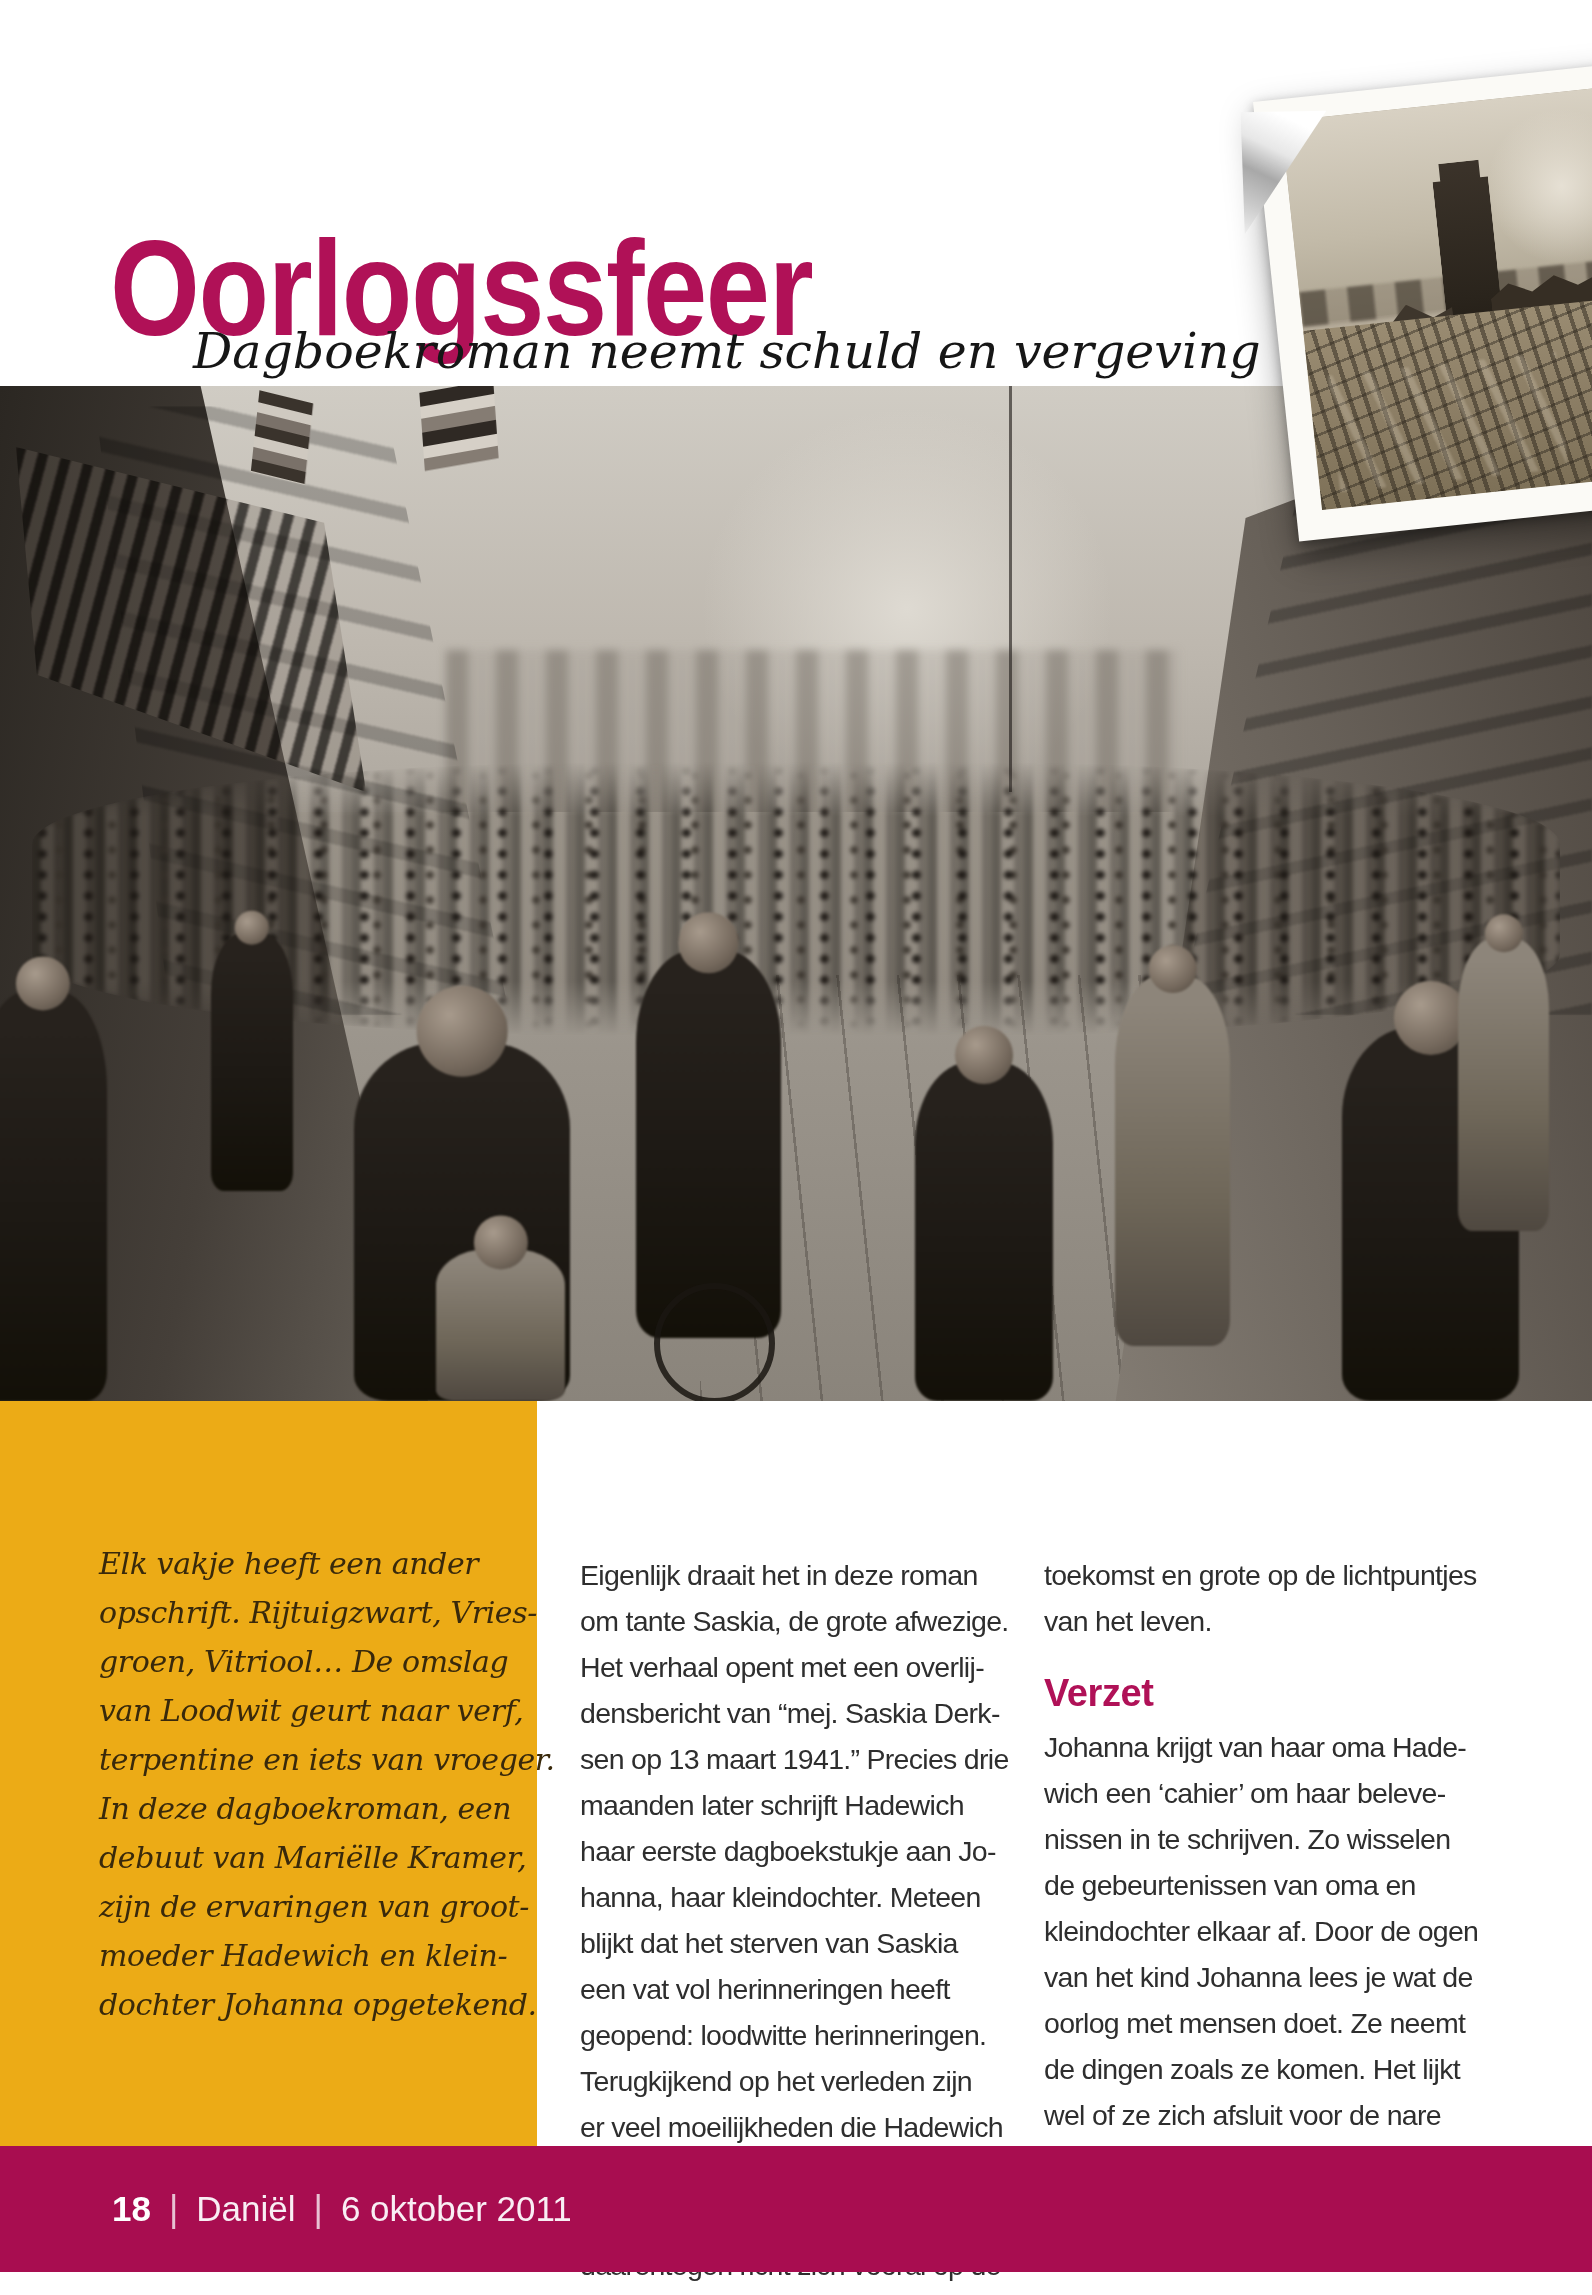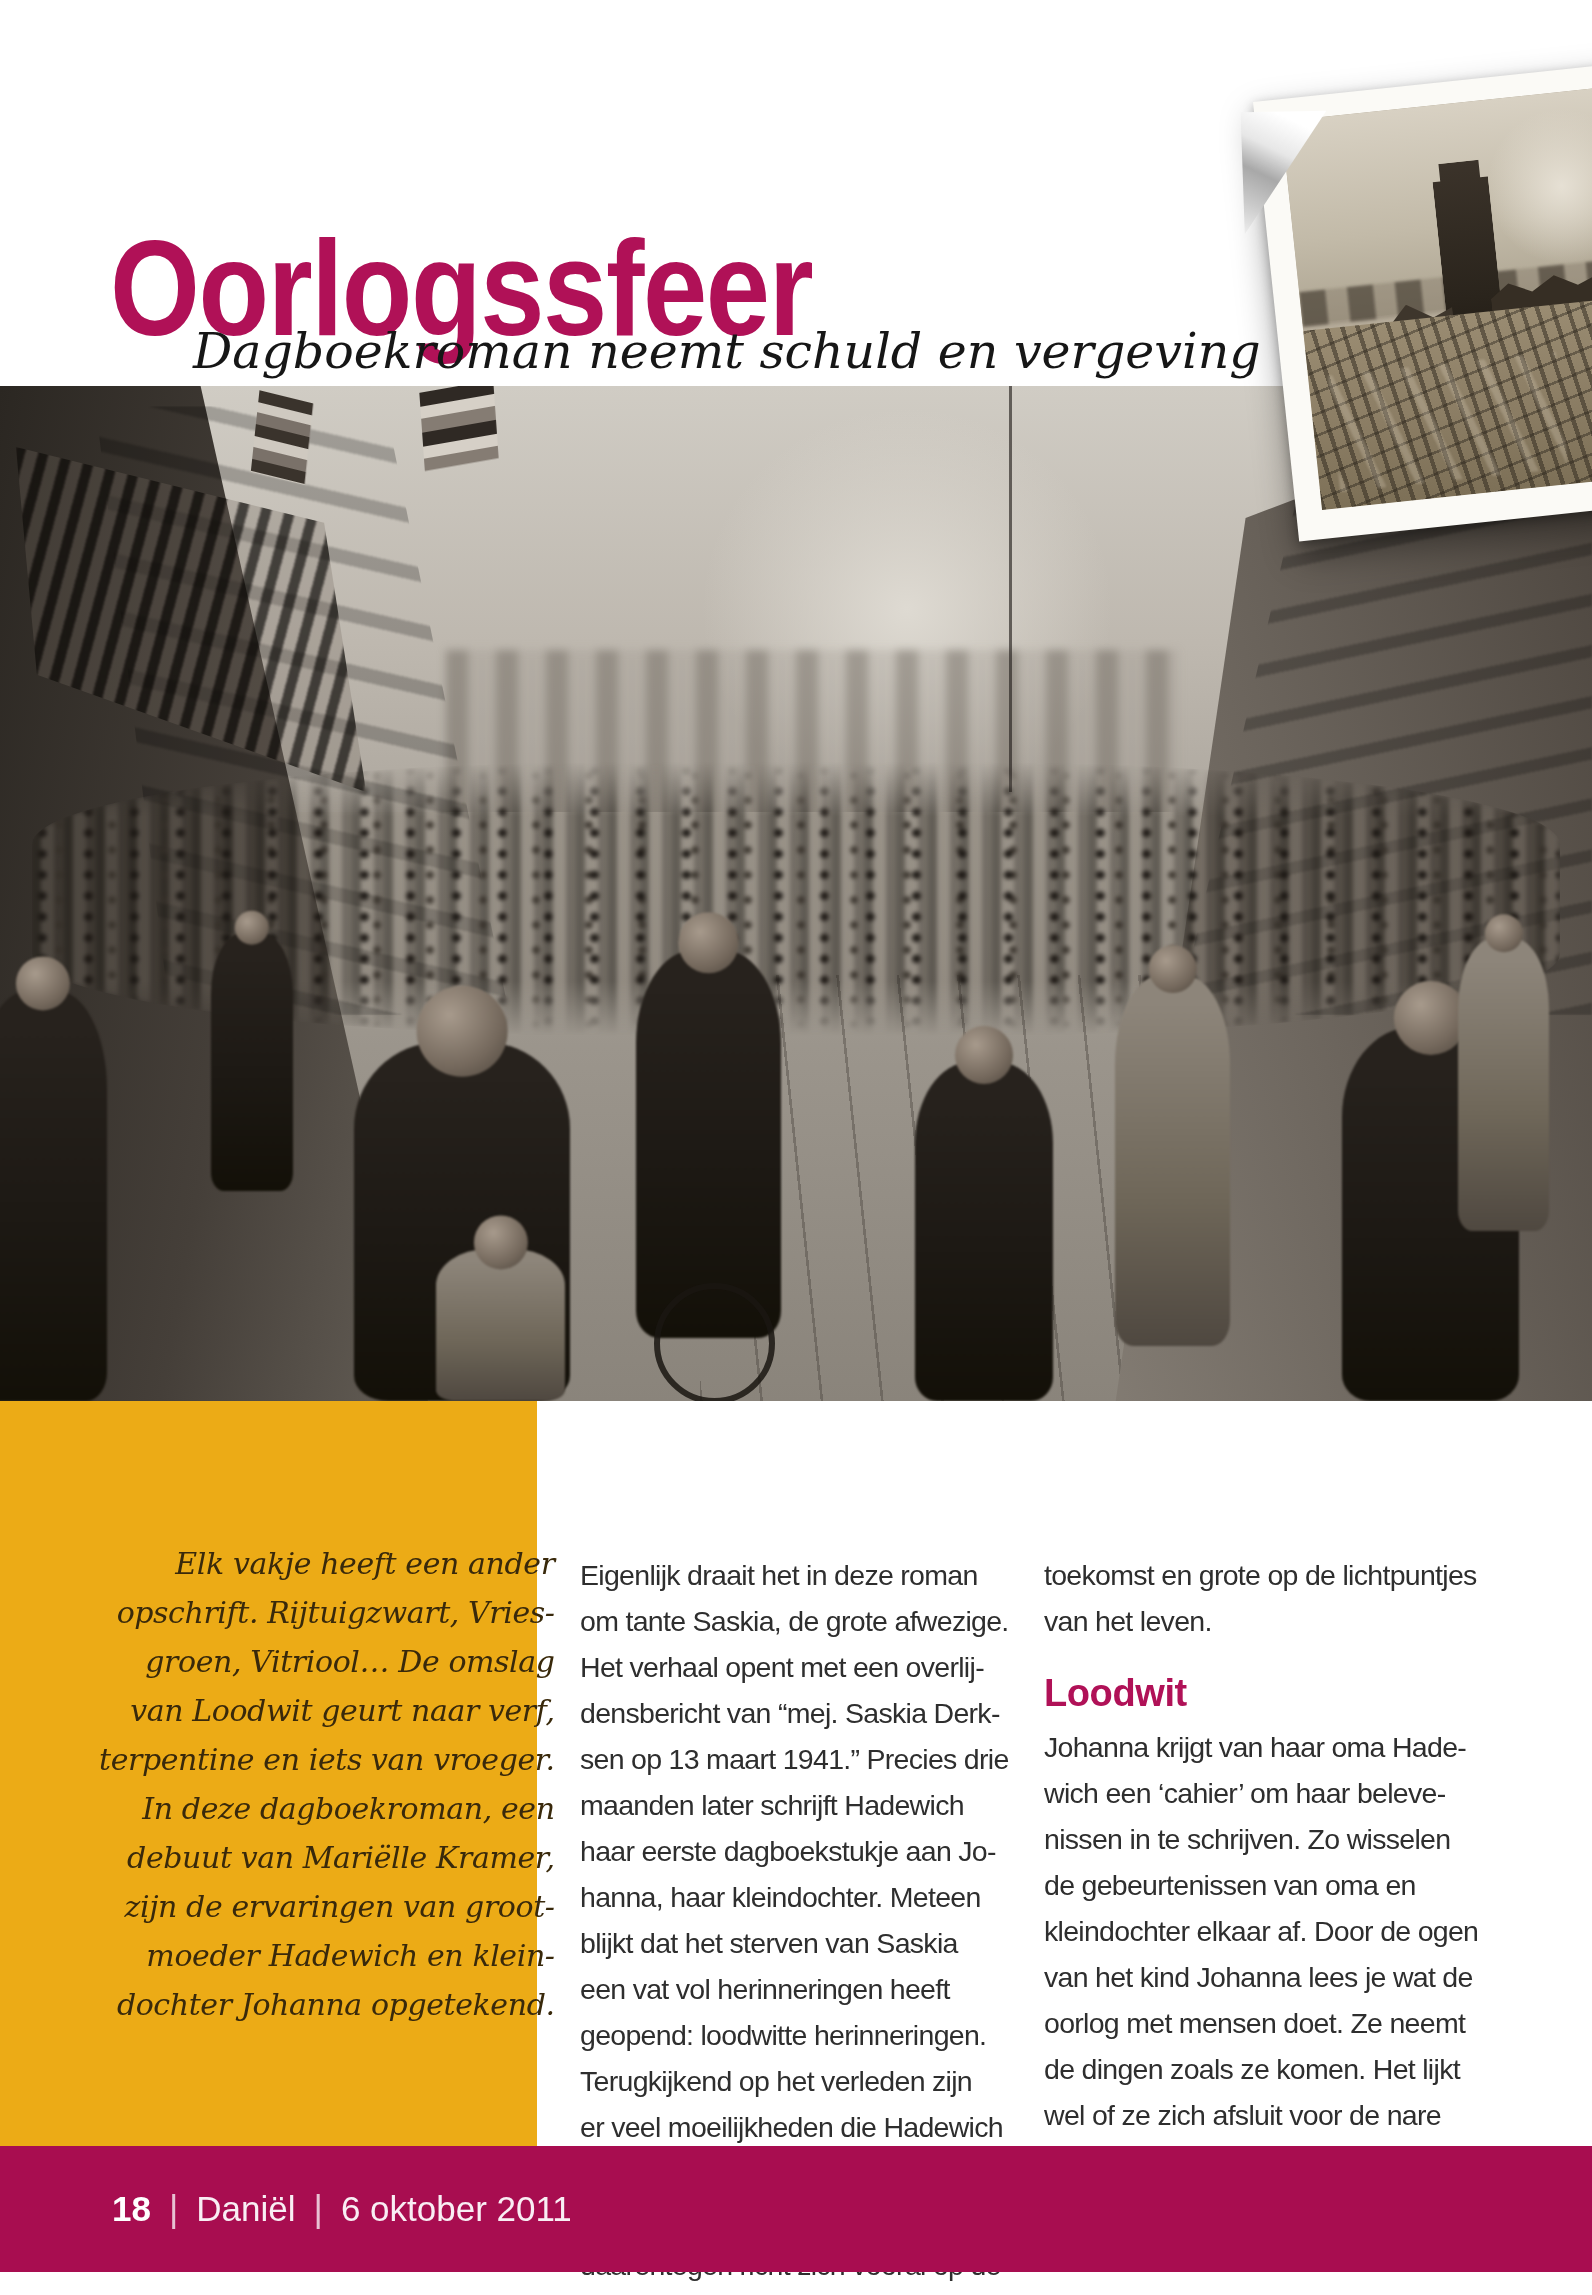--- a/index.html
+++ b/index.html
@@ -93,21 +93,21 @@
   .fold{position:absolute;left:1231px;top:112px;width:95px;height:123px;z-index:4;
         transform:rotate(-6deg);transform-origin:top left;
         background:linear-gradient(212deg,#ffffff 20%,#e7e7e7 42%,#a8a8a8 60%,#c9c9c9 80%,#efefef 100%);
         clip-path:polygon(10% 1%,100% 7%,1% 100%);
         filter:drop-shadow(2.6px 3.5px 3.5px rgba(0,0,0,.25));}
 
   
   .intro-box{position:absolute;left:0;top:1401px;width:537px;height:746px;background:#ecab16;z-index:2;}
   .intro-box p{position:absolute;left:99px;top:138px;margin:0;white-space:pre;
         font-family:"DejaVu Serif","Liberation Serif",serif;font-style:italic;
-        font-size:30px;letter-spacing:-0.4px;line-height:49px;color:#39290b;text-align:right;}
+        font-size:30px;letter-spacing:-0.4px;line-height:49px;color:#39290b;}
 
   
   .body-col{position:absolute;top:1552px;margin:0;}
   .col1{left:580px;}
   .col2{left:1044px;}
   .body-text{margin:0;white-space:pre;font-size:28.5px;letter-spacing:-0.7px;line-height:46px;color:#2e2e2e;}
   .verzet{margin:29px 0 10.4px 0;font-size:38px;line-height:41px;color:#b01157;letter-spacing:-0.4px;}
 
   
   .footer-bar{position:absolute;left:0;top:2146px;width:1592px;height:126px;background:#a80d50;
@@ -193,21 +193,21 @@
 geopend: loodwitte herinneringen.
 Terugkijkend op het verleden zijn
 er veel moeilijkheden die Hadewich
 onder ogen moeten komen. Er is
 veel ‘lood’ in haar leven. Johanna
 daarentegen richt zich vooral op de</p>
   </div>
   <div class="body-col col2">
     <p class="body-text">toekomst en grote op de lichtpuntjes
 van het leven.</p>
-    <h2 class="verzet">Loodwit</h2>
+    <h2 class="verzet">Verzet</h2>
     <p class="body-text">Johanna krijgt van haar oma Hade-
 wich een ‘cahier’ om haar beleve-
 nissen in te schrijven. Zo wisselen
 de gebeurtenissen van oma en
 kleindochter elkaar af. Door de ogen
 van het kind Johanna lees je wat de
 oorlog met mensen doet. Ze neemt
 de dingen zoals ze komen. Het lijkt
 wel of ze zich afsluit voor de nare
 dingen, als ze er vanaf een afstandje

